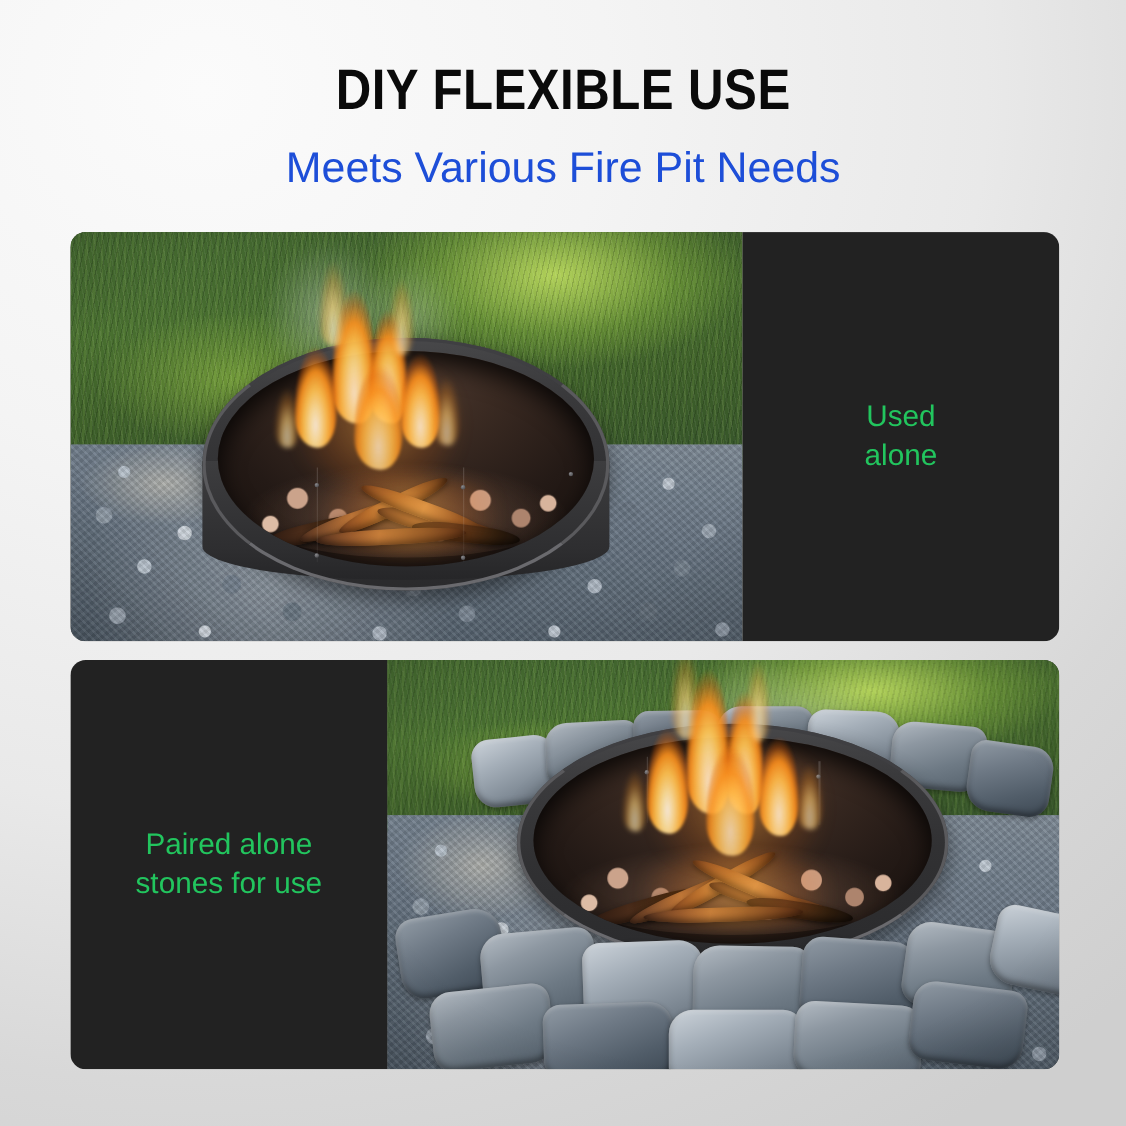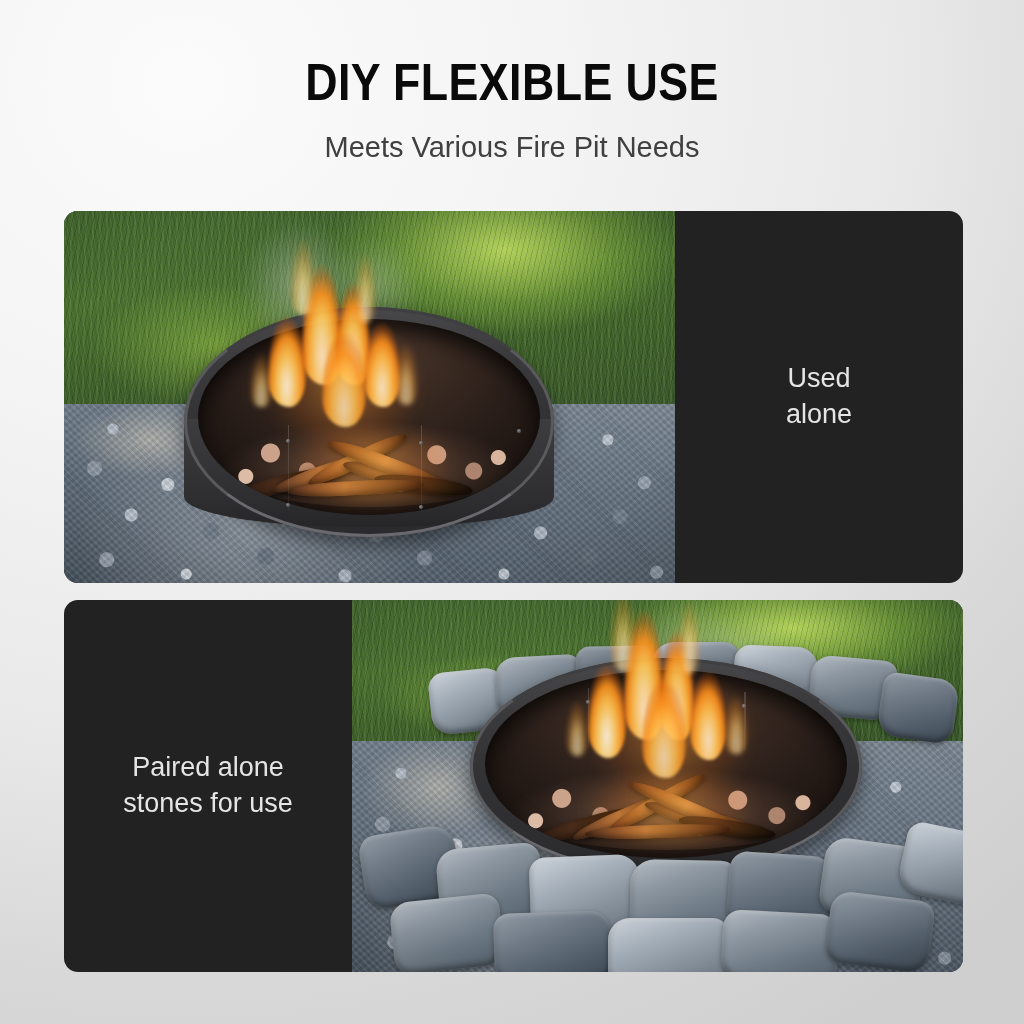--- a/index.html
+++ b/index.html
@@ -18,23 +18,23 @@
     font-weight:900;
     letter-spacing:0.5px;
     color:#0a0a0a;
     line-height:1;
     margin-top:56px;
     transform: scaleX(0.86);
     font-stretch: condensed;
     white-space:nowrap;
   }
   .subtitle {
-    font-size:29px;
+    font-size:39px;
     font-weight:400;
-    color:#404040;
+    color:#1d4ed8;
     line-height:1;
     margin-top:25px;
     white-space:nowrap;
   }
 
   
   .row { position:absolute; border-radius:14px; overflow:hidden; display:flex; }
   .row-top    { left:64px; top:211px;  width:899px; height:372px; }
   .row-bottom { left:64px; top:600px;  width:899px; height:372px; }
 
@@ -44,21 +44,21 @@
 
   .darkpane {
     background:#222222;
     display:flex; align-items:center; justify-content:center;
     height:100%;
   }
   .darkpane-right { width:288px; }
   .darkpane-left  { width:288px; }
 
   .pane-text {
-    color:#e5e5e5;
+    color:#22c55e;
     font-size:27px;
     line-height:1.33;
     text-align:center;
     font-weight:400;
     white-space:pre-line;
   }
 
   
   .scene { position:absolute; inset:0; }
 

